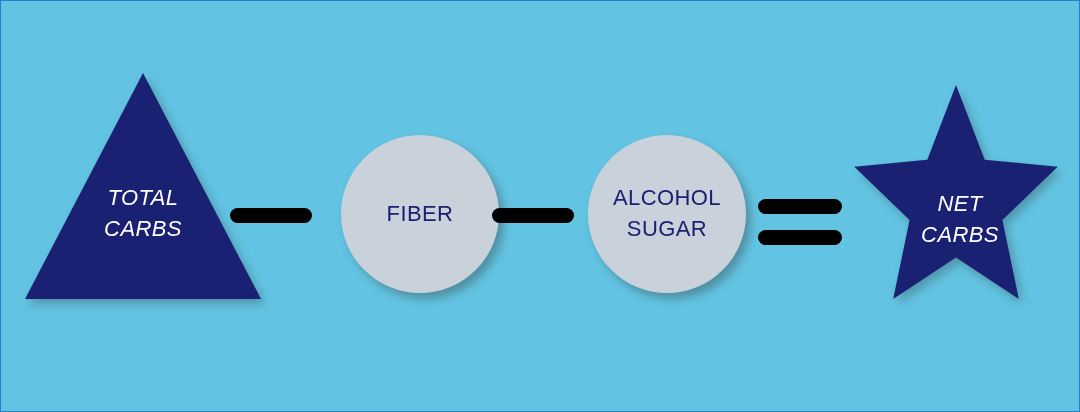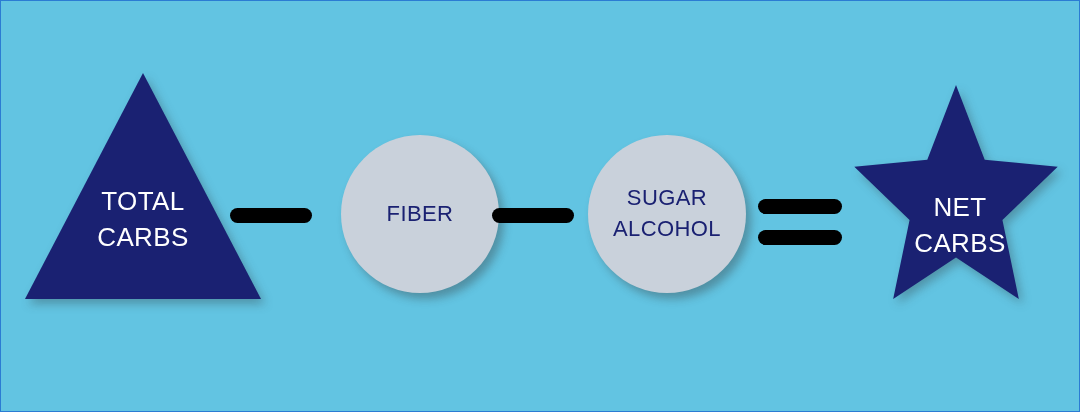--- a/index.html
+++ b/index.html
@@ -63,23 +63,24 @@
     position:absolute;left:0;width:84px;height:15px;
     background:var(--operator-black);border-radius:8px;
   }
   .eq-top{top:0;}
   .eq-bottom{top:31px;}
 
   
   .label{
     position:absolute;
     text-align:center;
-    font-size:26px;
+    font-size:22px;
     letter-spacing:0.4px;
     line-height:1.4;
+    font-style:italic;
   }
   .label-on-navy{color:var(--label-on-navy);}
   .tri-label{
     left:24px;top:182px;width:236px;
   }
   .circle-label{
     position:static;
     color:var(--label-on-circle);
     font-size:22px;letter-spacing:0.4px;line-height:1.4;
   }
@@ -106,22 +107,22 @@
   <div class="bar minus-1"></div>
 
   <div class="circle circle-fiber">
     <div class="circle-label">FIBER</div>
   </div>
 
   <div class="bar minus-2"></div>
 
   <div class="circle circle-sugar">
     <div class="circle-label">
+      <div>ALCOHOL</div>
       <div>SUGAR</div>
-      <div>ALCOHOL</div>
     </div>
   </div>
 
   <div class="equals-box">
     <div class="eq-bar eq-top"></div>
     <div class="eq-bar eq-bottom"></div>
   </div>
 
   <div class="star-box">
     <svg class="shape-svg" viewBox="0 0 220 220" preserveAspectRatio="none">

